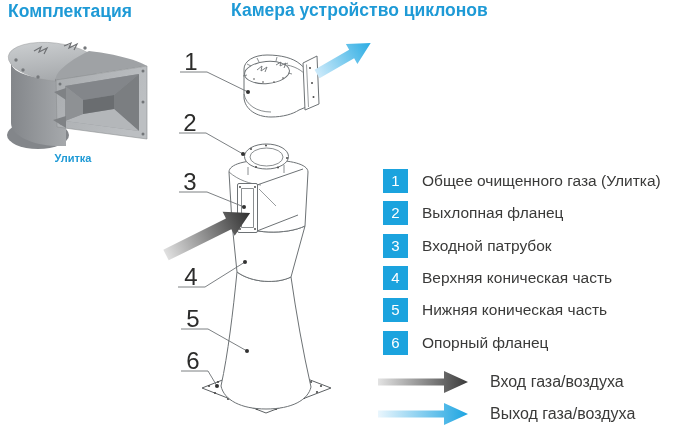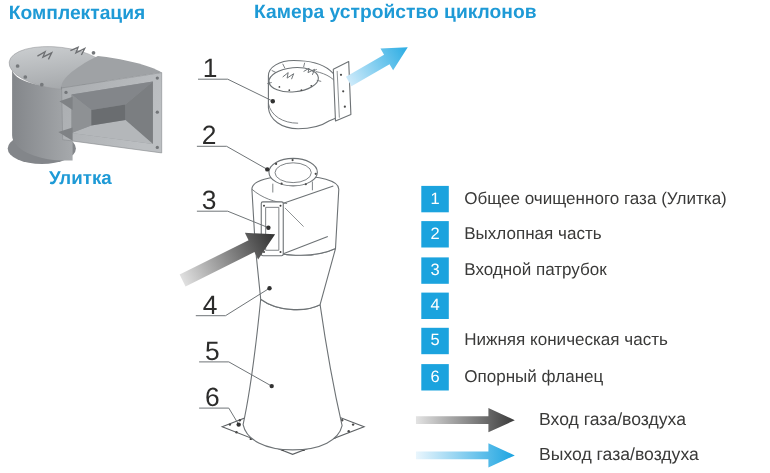--- a/index.html
+++ b/index.html
@@ -20,21 +20,21 @@
     position:absolute;
     font-weight:bold;font-size:17.5px;line-height:20px;
     color:var(--accent-blue);white-space:nowrap;
   }
   #heading-left{left:8px;top:1px;}
   #heading-main{left:231px;top:0px;}
 
   #volute-render{position:absolute;left:4px;top:36px;width:150px;height:120px;}
   #volute-caption{
     position:absolute;left:0px;top:152px;width:146px;text-align:center;
-    font-weight:bold;font-size:17px;color:var(--accent-blue);
+    font-weight:bold;font-size:11px;color:var(--accent-blue);
   }
 
   #diagram-svg{position:absolute;left:0;top:0;width:700px;height:430px;}
   #diagram-svg text{
     font-family:"Liberation Sans","DejaVu Sans",sans-serif;
     font-size:24px;fill:#2c2c2b;
   }
 
   .legend-item{
     position:absolute;left:383px;display:flex;align-items:center;height:24px;
@@ -238,28 +238,29 @@
       <text x="193" y="369">6</text>
     </g>
   </svg>
 
   <div class="legend-item" style="top:169px">
     <div class="legend-badge">1</div>
     <div class="legend-label">Общее очищенного газа (Улитка)</div>
   </div>
   <div class="legend-item" style="top:201px">
     <div class="legend-badge">2</div>
-    <div class="legend-label">Выхлопная часть</div>
+    <div class="legend-label">Выхлопная фланец</div>
   </div>
   <div class="legend-item" style="top:234px">
     <div class="legend-badge">3</div>
     <div class="legend-label">Входной патрубок</div>
   </div>
   <div class="legend-item" style="top:266px">
     <div class="legend-badge">4</div>
+    <div class="legend-label">Верхняя коническая часть</div>
   </div>
   <div class="legend-item" style="top:298px">
     <div class="legend-badge">5</div>
     <div class="legend-label">Нижняя коническая часть</div>
   </div>
   <div class="legend-item" style="top:331px">
     <div class="legend-badge">6</div>
     <div class="legend-label">Опорный фланец</div>
   </div>
 

